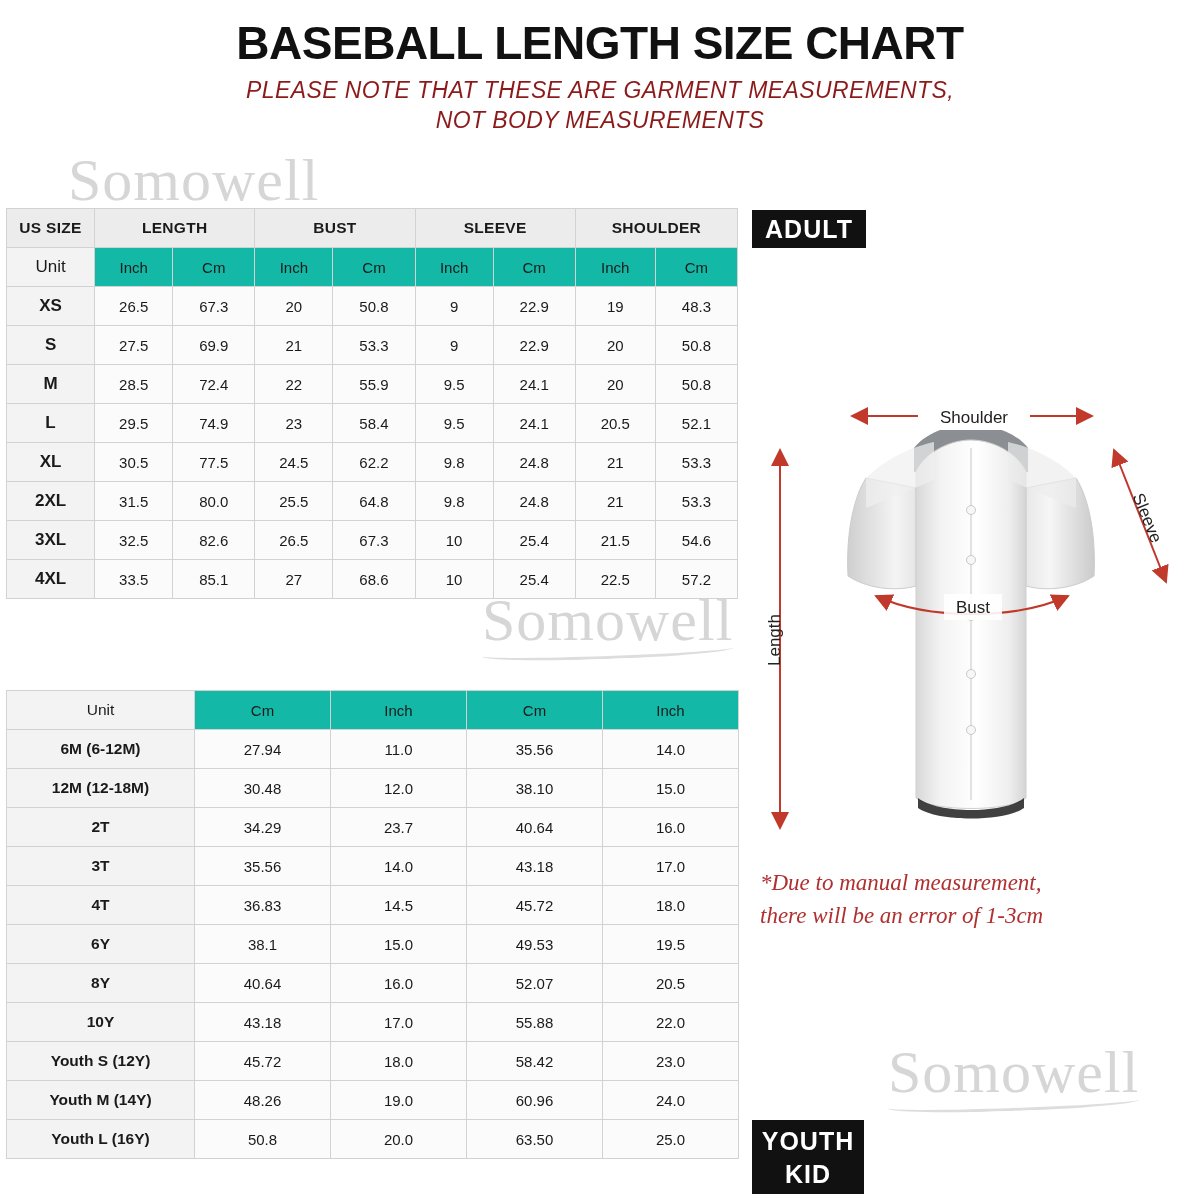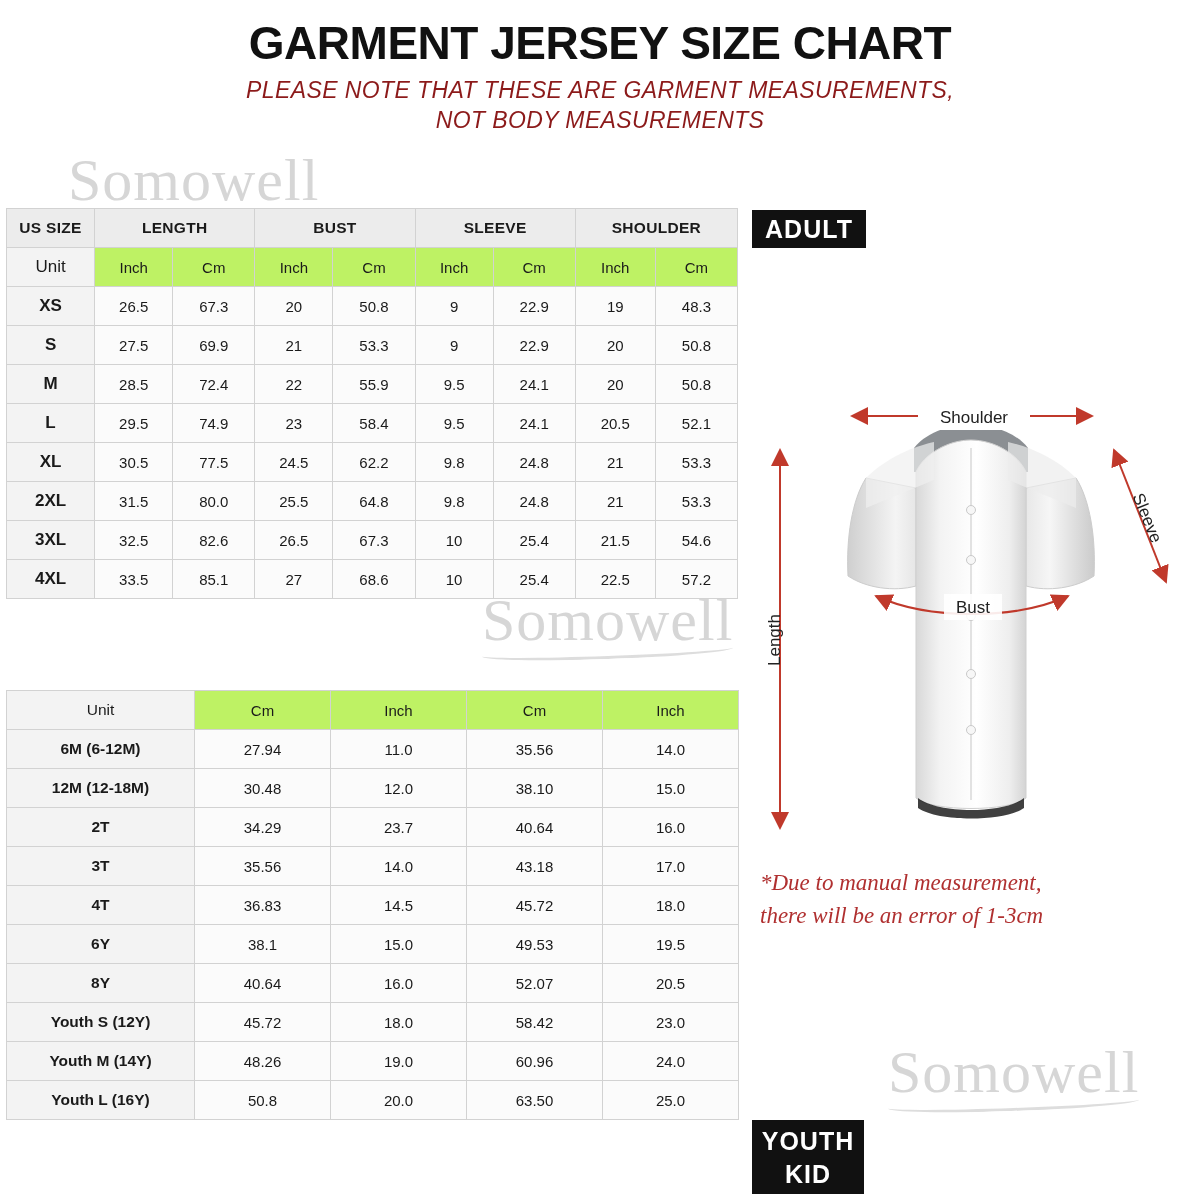--- a/index.html
+++ b/index.html
@@ -79,21 +79,21 @@
     font-weight: normal;
     font-family: "Liberation Sans", sans-serif;
   }
   .hdr td, .hdr th {
     background: #ececec;
     font-weight: bold;
     font-size: 15.5px;
     letter-spacing: 0.3px;
   }
   .unit td {
-    background: #bef264;
+    background: #14b8a6;
     font-weight: normal;
     font-size: 15px;
   }
   .rowlabel {
     font-weight: bold;
     background: #f3f3f3 !important;
     font-size: 16px;
   }
 
   #adult-table-wrap {
@@ -159,21 +159,21 @@
     font-family: "Liberation Sans", sans-serif;
     font-size: 17px;
     fill: #222;
   }
 </style>
 </head>
 <body>
 
 <div id="page">
 
-  <div class="title">GARMENT JERSEY SIZE CHART</div>
+  <div class="title">BASEBALL LENGTH SIZE CHART</div>
   <div class="subtitle">
     <div>PLEASE NOTE THAT THESE ARE GARMENT MEASUREMENTS,</div>
     <div>NOT BODY MEASUREMENTS</div>
   </div>
 
   <div class="watermark" id="wm1">
     <span>Somowell</span>
     <span class="swoosh"></span>
   </div>
   <div class="watermark" id="wm2">
@@ -367,20 +367,27 @@
             <td>15.0</td>
             <td>49.53</td>
             <td>19.5</td>
           </tr>
           <tr>
             <td class="rowlabel">8Y</td>
             <td>40.64</td>
             <td>16.0</td>
             <td>52.07</td>
             <td>20.5</td>
+          </tr>
+          <tr>
+            <td class="rowlabel">10Y</td>
+            <td>43.18</td>
+            <td>17.0</td>
+            <td>55.88</td>
+            <td>22.0</td>
           </tr>
           <tr>
             <td class="rowlabel">Youth S (12Y)</td>
             <td>45.72</td>
             <td>18.0</td>
             <td>58.42</td>
             <td>23.0</td>
           </tr>
           <tr>
             <td class="rowlabel">Youth M (14Y)</td>

